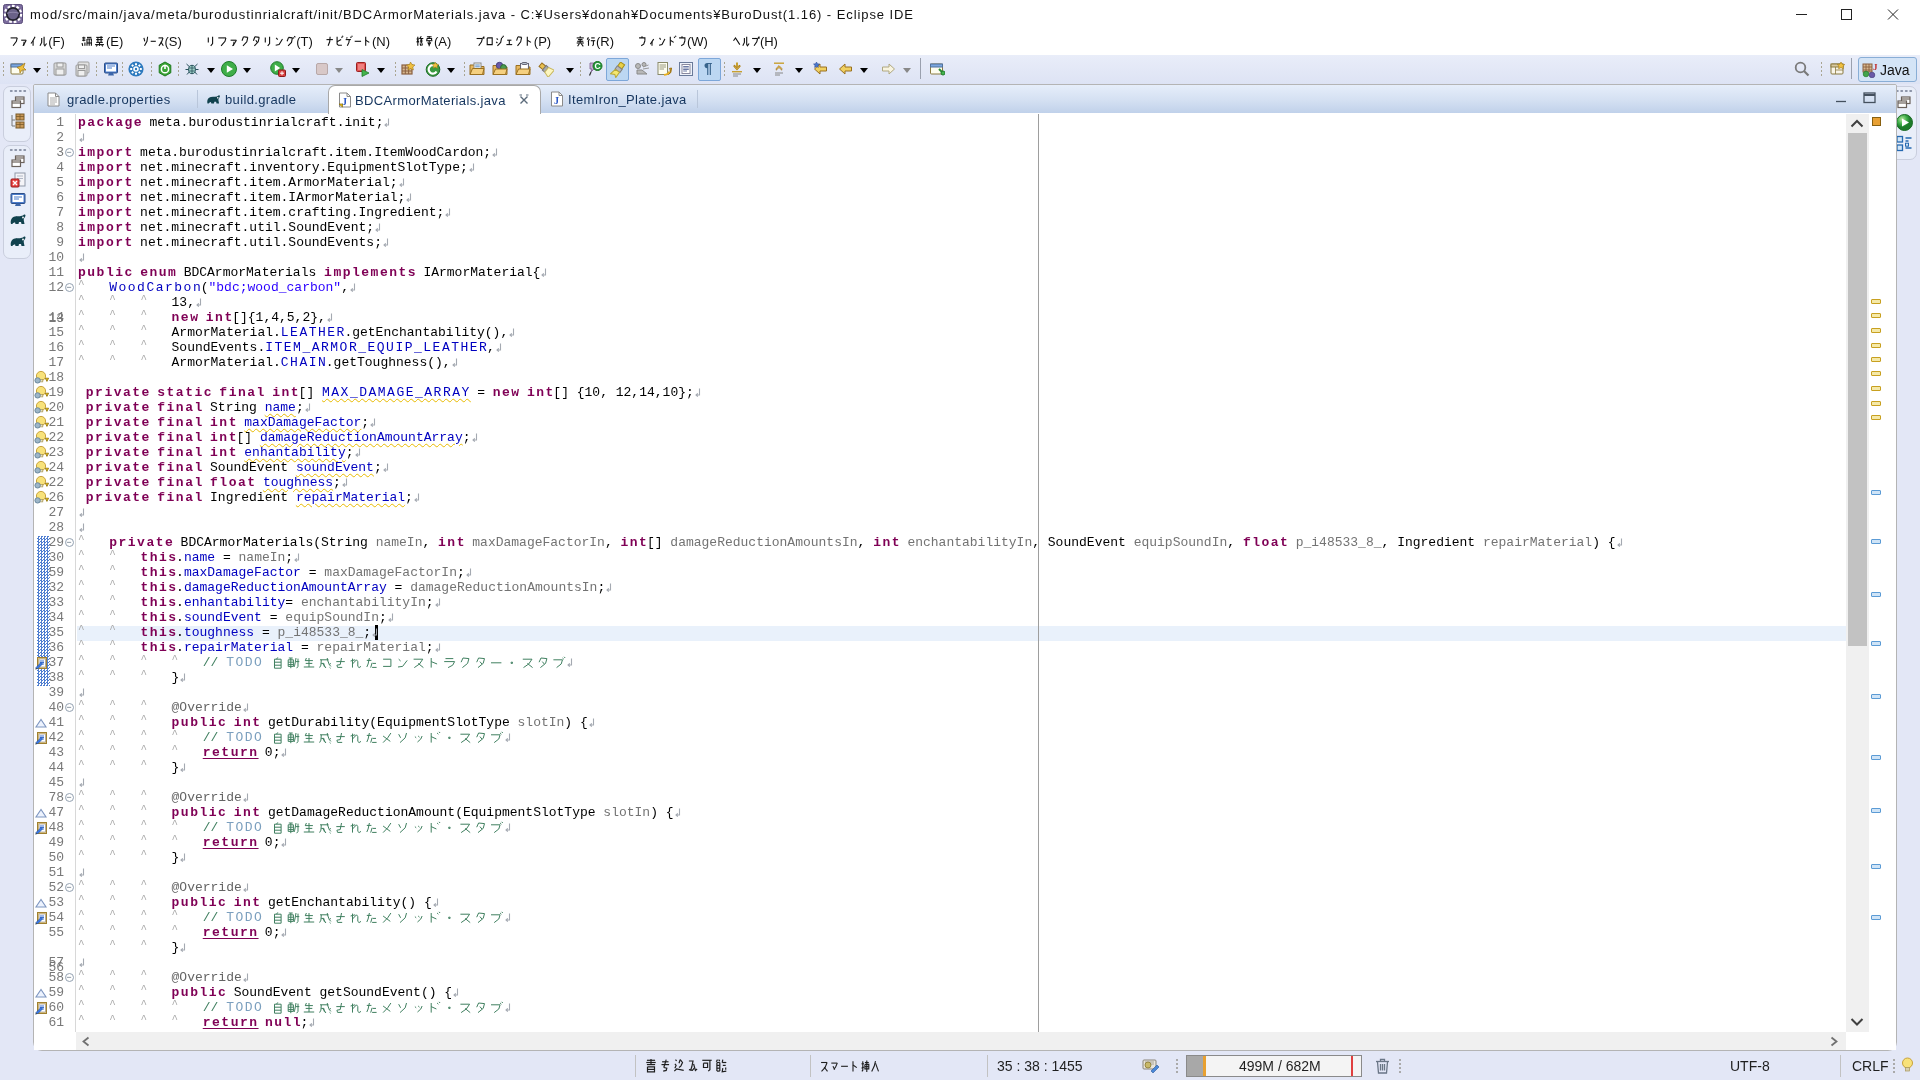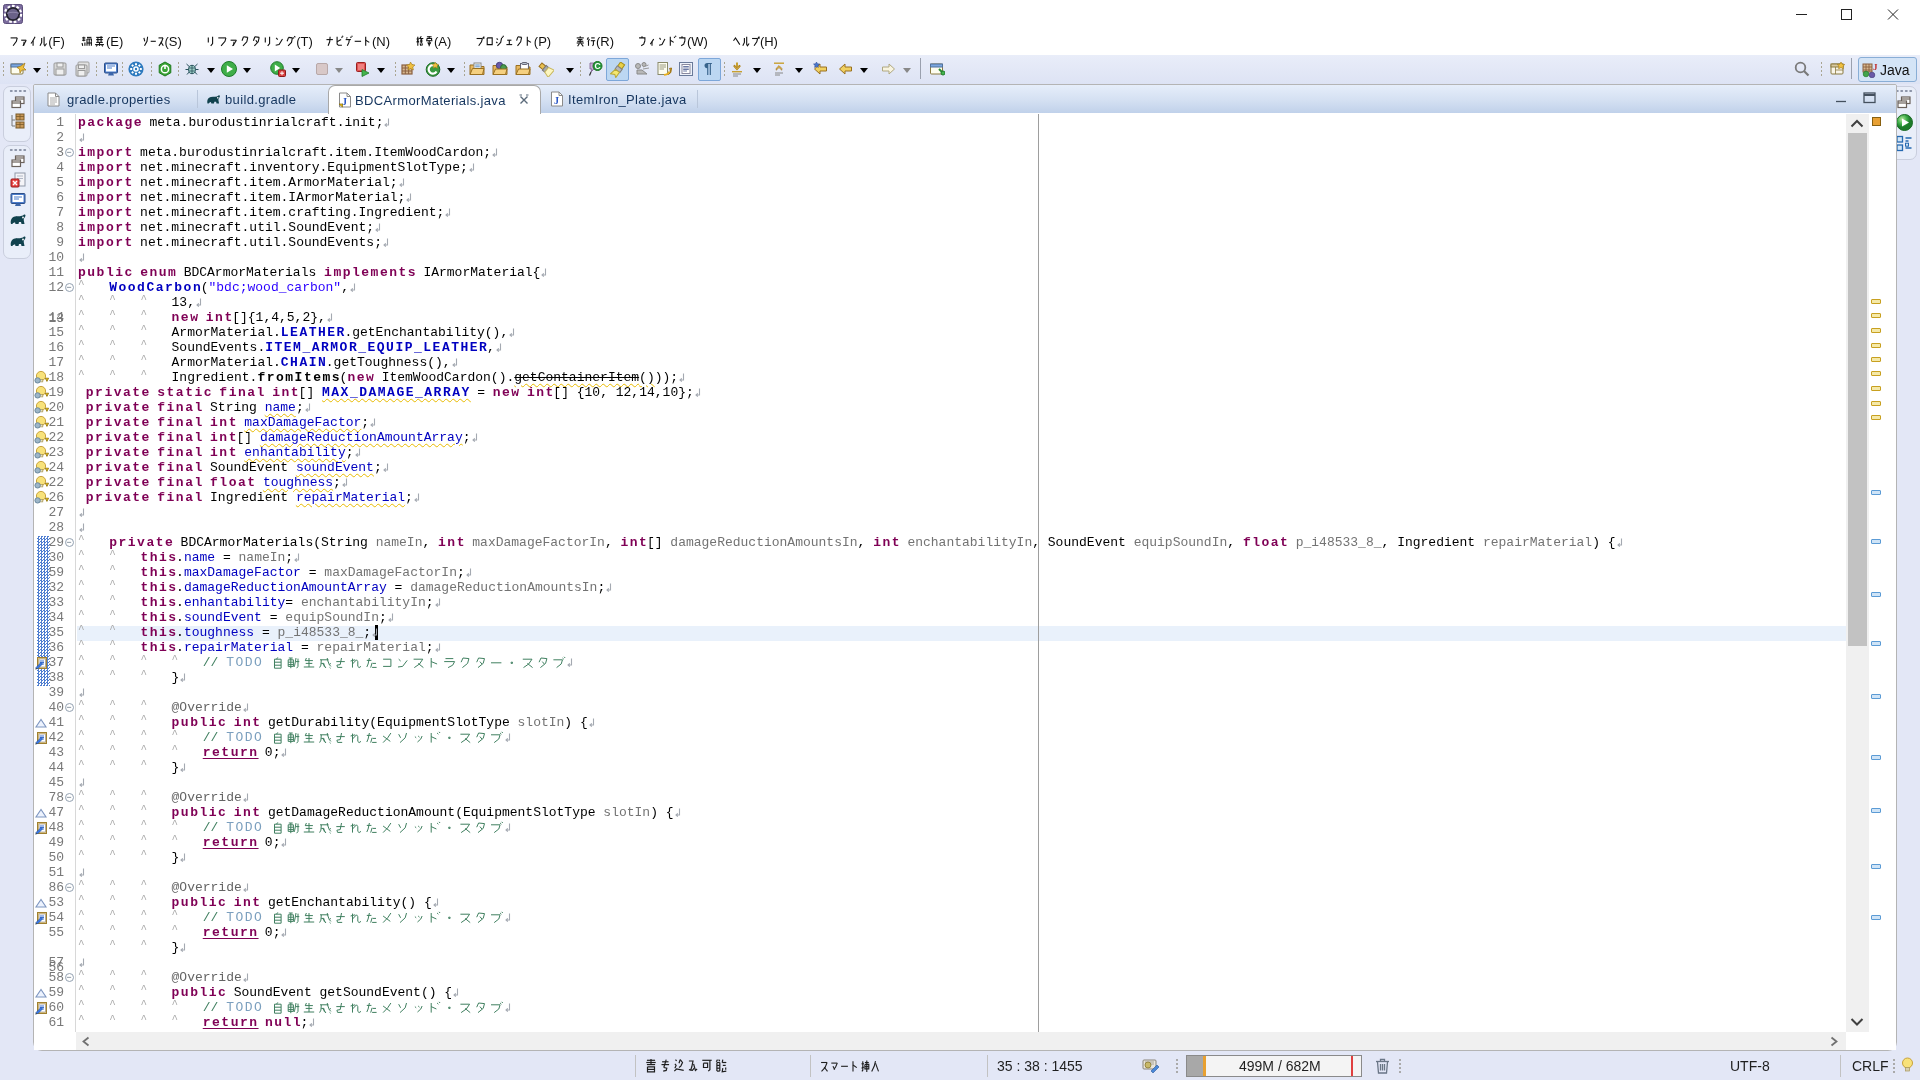--- a/index.html
+++ b/index.html
@@ -9,21 +9,21 @@
 #toolbar{position:absolute;left:0;top:55px;width:1920px;height:29px;background:linear-gradient(#e9edf9,#dde3f4)}
 #statusbar{position:absolute;left:0;top:1052px;width:1920px;height:28px;background:#e3e7f6;font-size:14px;color:#1f1f1f}
 #eshell{position:absolute;left:33px;top:84px;width:1864px;height:967px;background:#fff;border:1px solid #b4b4b4;border-radius:2px 2px 9px 9px}
 #tabstrip{position:absolute;left:0;top:0;width:1862px;height:28px;background:linear-gradient(180deg,#e6eefa 0%,#d4e0f2 55%,#c0d1ea 100%);border-radius:2px 2px 0 0}
 .tab{position:absolute;top:0;height:28px;font-size:13px;color:#15355e;letter-spacing:0.35px}
 .tabsep{position:absolute;top:5px;width:1px;height:18px;background:#b9c6da}
 #atab{position:absolute;left:294px;top:0;width:213px;height:29px;background:#fff;border:1px solid #a8a8a8;border-bottom:none;border-radius:7px 7px 0 0;font-size:13px;color:#15355e;letter-spacing:0.35px}
 .cl{position:absolute;left:45px;white-space:pre;font-family:"Liberation Mono",monospace;font-size:13px;line-height:15px;height:15px;color:#000}
 .k{color:#7f0055;font-weight:bold;letter-spacing:1.5px;margin-right:-1.5px}
 .kru{text-decoration:underline;text-underline-offset:2px}
-.c{color:#0000c0;font-weight:bold;letter-spacing:1.5px;margin-right:-1.5px}
+.c{color:#0000c0;font-weight:normal;letter-spacing:1.5px;margin-right:-1.5px}
 .f{color:#0000c0}
 .p{color:#737373}
 .s{color:#2a00ff}
 .an{color:#646464}
 .bm{font-weight:bold;letter-spacing:1.5px;margin-right:-1.5px}
 .cm{color:#3f7f5f}
 .td{color:#7b9fbe;font-weight:normal;letter-spacing:1.5px;margin-right:-1.5px}
 .wv{text-decoration:underline wavy 1px #e8ba00;text-underline-offset:2px}
 .c.wv{text-decoration:underline wavy 1px #e8ba00;text-underline-offset:2px}
 .strk{text-decoration:line-through;text-decoration-color:#000}
@@ -45,20 +45,21 @@
 .jp{display:inline-block}
 </style></head><body>
 
 <div id="title">
 <svg class="abs" style="left:3px;top:4px" width="20" height="20" viewBox="0 0 20 20">
 <rect x="0.5" y="0.5" width="19" height="19" rx="2" fill="#7b6c9d" stroke="#5a4d7a"></rect>
 <circle cx="10" cy="10" r="7.2" fill="none" stroke="#fff" stroke-width="4" stroke-dasharray="2.4 1.7"></circle>
 <circle cx="10" cy="10" r="6.2" fill="#6a6288" stroke="#23222e" stroke-width="1.8"></circle>
 <path d="M4 9.2 C8 8 12 8 16 9.2" stroke="#8f87ab" stroke-width="1.1" fill="none"></path>
 </svg>
+<span class="tx">mod/src/main/java/meta/burodustinrialcraft/init/BDCArmorMaterials.java - C:¥Users¥donah¥Documents¥BuroDust(1.16) - Eclipse IDE</span>
 <svg class="abs" style="left:1782px;top:0" width="138" height="28" viewBox="0 0 138 28" fill="none" stroke="#222" stroke-width="1">
 <path d="M14 14.5 H25"></path>
 <rect x="59.5" y="9.5" width="10" height="10"></rect>
 <path d="M106 9.5 L116 19.5 M116 9.5 L106 19.5"></path>
 </svg>
 </div>
 
 <div id="menu">
 <div class="abs" style="left:9px;top:6px;height:16px"><svg class="jp " width="39.2" height="14" viewBox="0 0 39.2 14" style="vertical-align:top" fill="none" stroke="#111" stroke-width="1.1">
         <path d="M1.6,3.9 L8.2,3.9"></path>
@@ -620,21 +621,21 @@
       <div class="lnum" style="top:730px">42</div>
       <div class="lnum" style="top:745px">43</div>
       <div class="lnum" style="top:760px">44</div>
       <div class="lnum" style="top:775px">45</div>
       <div class="lnum" style="top:790px">78</div>
       <div class="lnum" style="top:805px">47</div>
       <div class="lnum" style="top:820px">48</div>
       <div class="lnum" style="top:835px">49</div>
       <div class="lnum" style="top:850px">50</div>
       <div class="lnum" style="top:865px">51</div>
-      <div class="lnum" style="top:880px">86</div>
+      <div class="lnum" style="top:880px">52</div>
       <div class="lnum" style="top:895px">53</div>
       <div class="lnum" style="top:910px">54</div>
       <div class="lnum" style="top:925px">55</div>
       <div class="lnum" style="top:960px">56</div>
       <div class="lnum" style="top:955px">57</div>
       <div class="lnum" style="top:970px">58</div>
       <div class="lnum" style="top:985px">59</div>
       <div class="lnum" style="top:1000px">60</div>
       <div class="lnum" style="top:1015px">61</div>
 <div class="fold" style="left:31.5px;top:148px"><span>−</span></div>
@@ -787,23 +788,20 @@
       <div class="cl" style="top:310px"><span class="tb">^</span><span class="tb">^</span><span class="tb">^</span><span class="k">new</span> <span class="k">int</span>[]{1,4,5,2},<svg width="8" height="15" viewBox="0 0 8 15" style="vertical-align:top" fill="none" stroke="#a4a9b1" stroke-width="1.1">
           <path d="M5.5 3.5 V10 H2.2 M3.8 8.3 L2 10 L3.8 11.7"></path>
         </svg></div>
       <div class="cl" style="top:325px"><span class="tb">^</span><span class="tb">^</span><span class="tb">^</span>ArmorMaterial.<span class="c">LEATHER</span>.getEnchantability(),<svg width="8" height="15" viewBox="0 0 8 15" style="vertical-align:top" fill="none" stroke="#a4a9b1" stroke-width="1.1">
           <path d="M5.5 3.5 V10 H2.2 M3.8 8.3 L2 10 L3.8 11.7"></path>
         </svg></div>
       <div class="cl" style="top:340px"><span class="tb">^</span><span class="tb">^</span><span class="tb">^</span>SoundEvents.<span class="c">ITEM_ARMOR_EQUIP_LEATHER</span>,<svg width="8" height="15" viewBox="0 0 8 15" style="vertical-align:top" fill="none" stroke="#a4a9b1" stroke-width="1.1">
           <path d="M5.5 3.5 V10 H2.2 M3.8 8.3 L2 10 L3.8 11.7"></path>
         </svg></div>
       <div class="cl" style="top:355px"><span class="tb">^</span><span class="tb">^</span><span class="tb">^</span>ArmorMaterial.<span class="c">CHAIN</span>.getToughness(),<svg width="8" height="15" viewBox="0 0 8 15" style="vertical-align:top" fill="none" stroke="#a4a9b1" stroke-width="1.1">
-          <path d="M5.5 3.5 V10 H2.2 M3.8 8.3 L2 10 L3.8 11.7"></path>
-        </svg></div>
-      <div class="cl" style="top:370px"><span class="tb">^</span><span class="tb">^</span><span class="tb">^</span>Ingredient.<span class="bm">fromItems</span>(<span class="k">new</span> ItemWoodCardon().<span class="wv"><span class="strk">getContainerItem</span>()</span>));<svg width="8" height="15" viewBox="0 0 8 15" style="vertical-align:top" fill="none" stroke="#a4a9b1" stroke-width="1.1">
           <path d="M5.5 3.5 V10 H2.2 M3.8 8.3 L2 10 L3.8 11.7"></path>
         </svg></div>
       <div class="cl" style="top:385px"> <span class="k">private</span> <span class="k">static</span> <span class="k">final</span> <span class="k">int</span>[] <span class="c wv">MAX_DAMAGE_ARRAY</span> = <span class="k">new</span> <span class="k">int</span>[] {10, 12,14,10};<svg width="8" height="15" viewBox="0 0 8 15" style="vertical-align:top" fill="none" stroke="#a4a9b1" stroke-width="1.1">
           <path d="M5.5 3.5 V10 H2.2 M3.8 8.3 L2 10 L3.8 11.7"></path>
         </svg></div>
       <div class="cl" style="top:400px"> <span class="k">private</span> <span class="k">final</span> String <span class="f wv">name</span>;<svg width="8" height="15" viewBox="0 0 8 15" style="vertical-align:top" fill="none" stroke="#a4a9b1" stroke-width="1.1">
           <path d="M5.5 3.5 V10 H2.2 M3.8 8.3 L2 10 L3.8 11.7"></path>
         </svg></div>
       <div class="cl" style="top:415px"> <span class="k">private</span> <span class="k">final</span> <span class="k">int</span> <span class="f wv">maxDamageFactor</span>;<svg width="8" height="15" viewBox="0 0 8 15" style="vertical-align:top" fill="none" stroke="#a4a9b1" stroke-width="1.1">
           <path d="M5.5 3.5 V10 H2.2 M3.8 8.3 L2 10 L3.8 11.7"></path>

